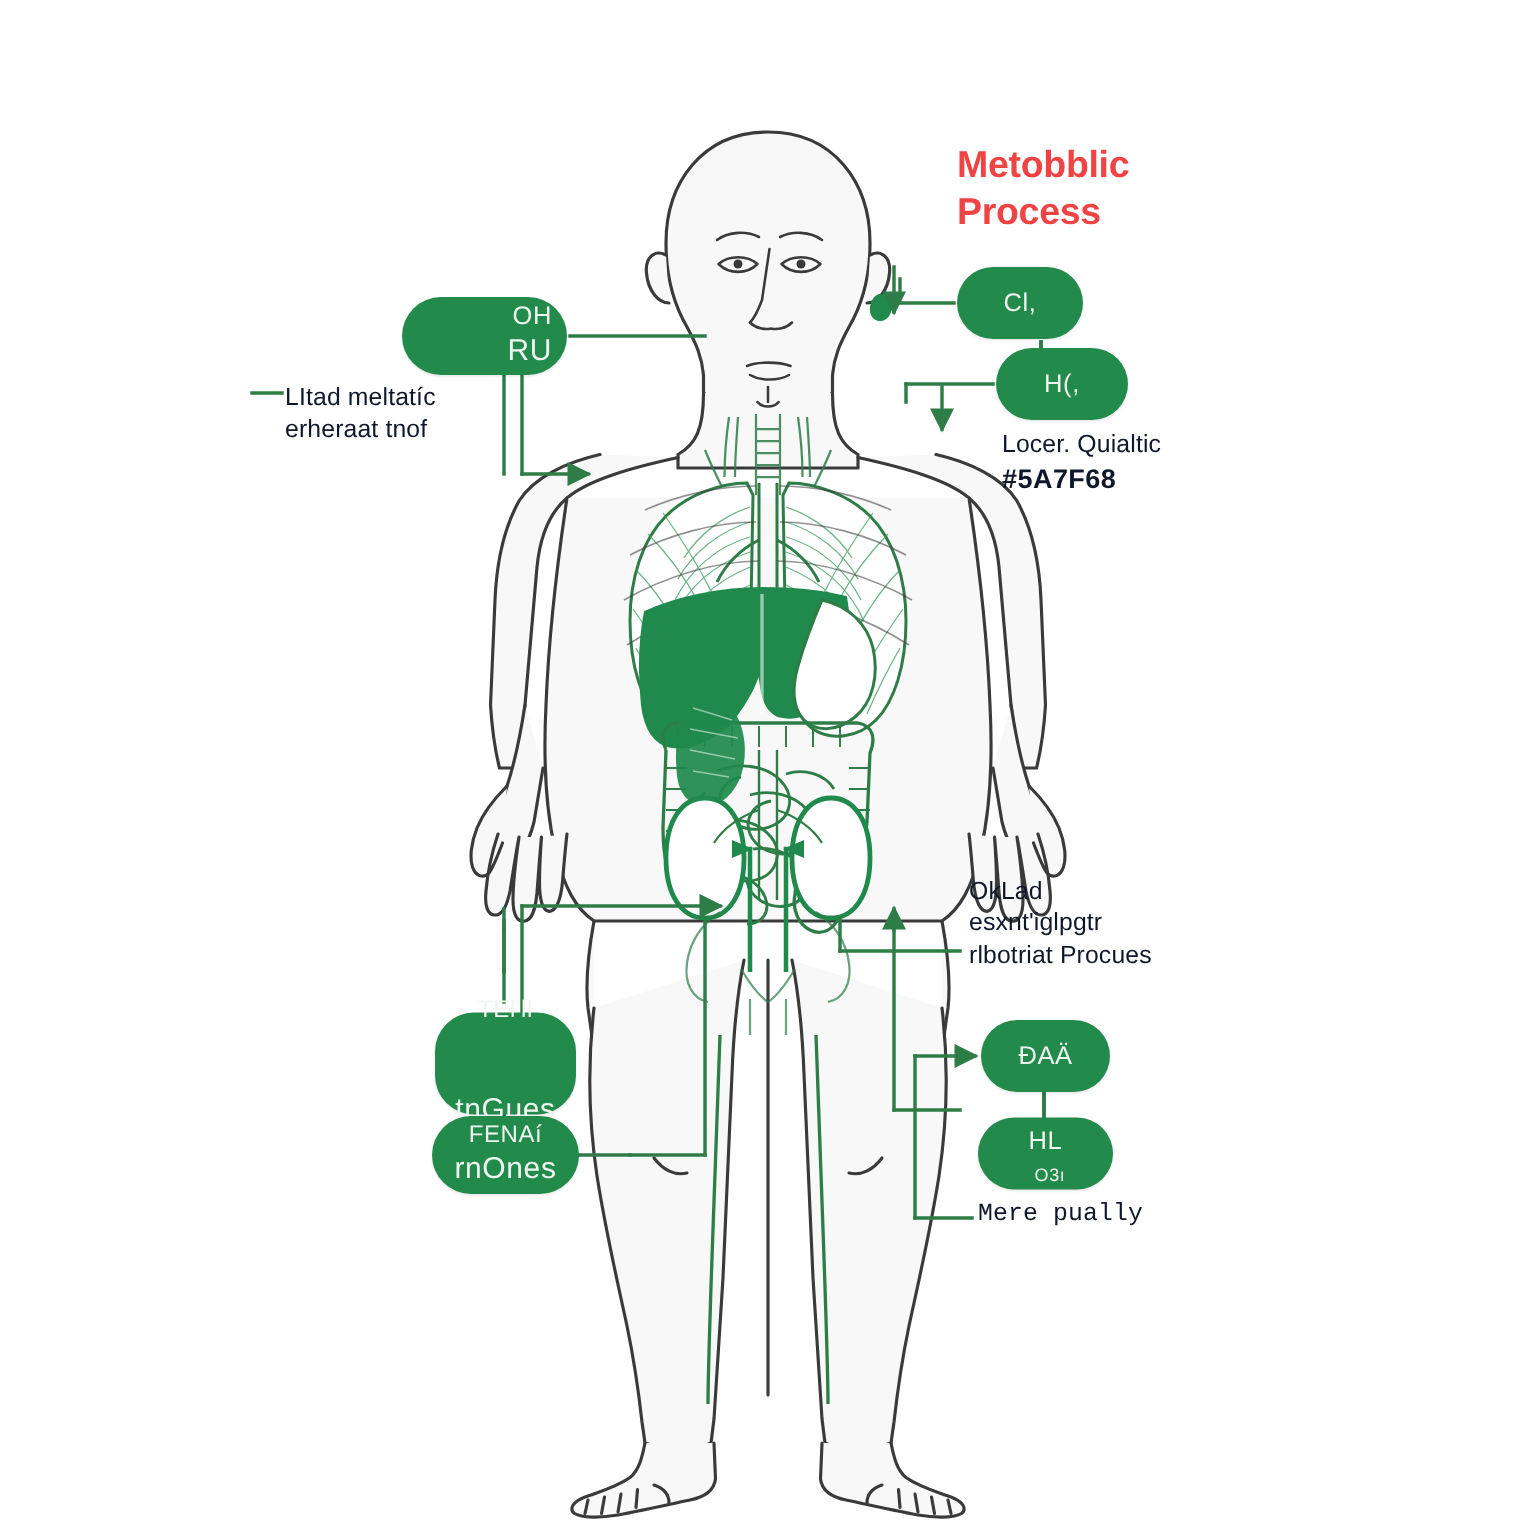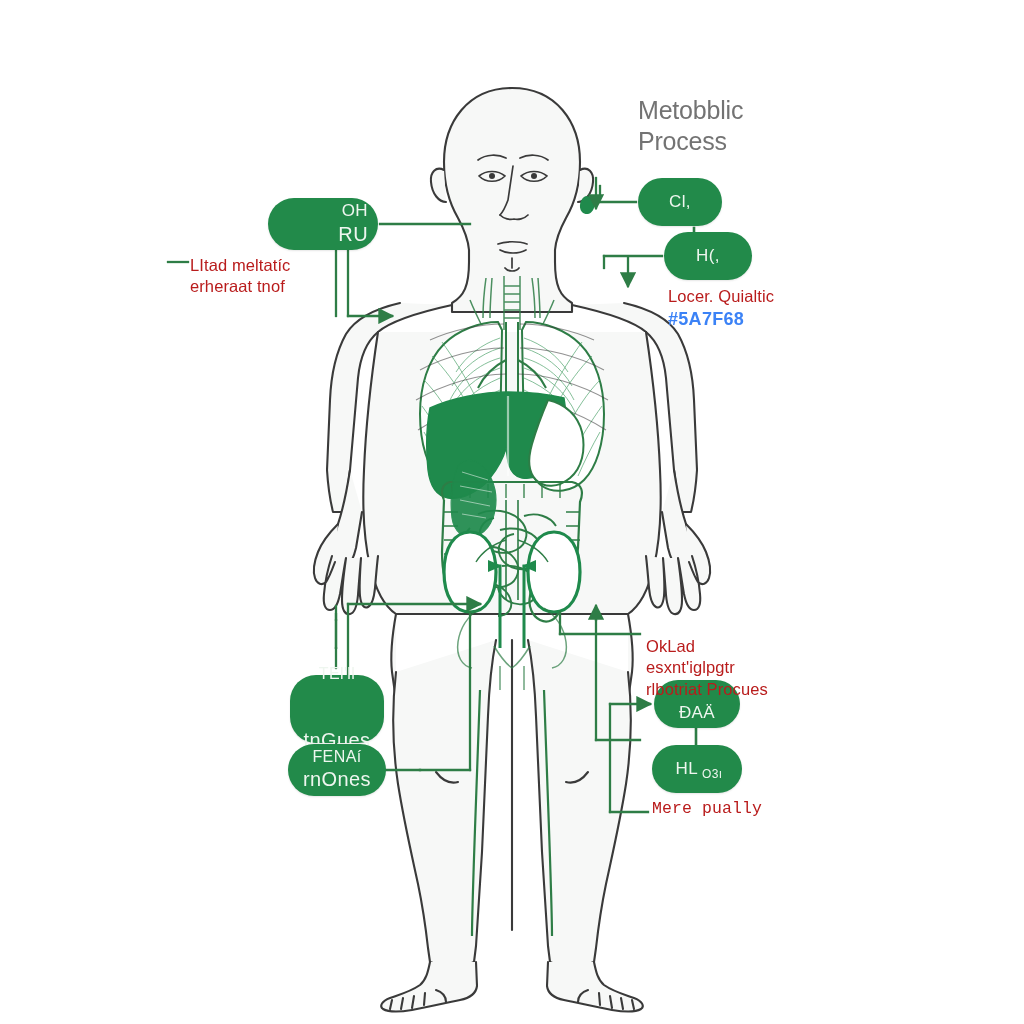--- a/index.html
+++ b/index.html
@@ -19,23 +19,23 @@
   .layer{position:absolute;left:0;top:0;width:1024px;height:1024px;}
   #body-layer{z-index:1;}
   #connector-layer{z-index:2;}
   
   #title{
     position:absolute;
     left:638px;top:95px;
     width:240px;
     z-index:5;
     font-size:25px;
-    font-weight:normal;
+    font-weight:bold;
     line-height:1.22;
-    color:#737373;
+    color:#ef4444;
     letter-spacing:-0.2px;
   }
   
   .pill{
     position:absolute;
     z-index:4;
     display:flex;
     flex-direction:column;
     align-items:center;
     justify-content:center;
@@ -46,35 +46,35 @@
     font-size:17px;
     line-height:1.28;
     text-align:center;
     padding:4px 10px;
     letter-spacing:0.4px;
     box-shadow:0 1px 2px rgba(0,0,0,0.10);
   }
   .pill .l2{font-size:20px;}
   .pill.small{font-size:16px;}
   .pill .sub{font-size:12px;position:relative;top:4px;left:4px;}
-  .pill-inline{display:flex;align-items:baseline;justify-content:center;}
+  .pill-inline{display:flex;align-items:baseline;justify-content:center;flex-direction:column;}
   
   .caption{
     position:absolute;
     z-index:4;
-    color:#b91c1c;
+    color:#0f172a;
     font-size:16.5px;
     line-height:1.30;
     letter-spacing:0.1px;
     white-space:pre-line;
   }
   .caption.hex{
     font-weight:bold;
     font-size:18px;
-    color:#3b82f6;
+    color:#0f172a;
     letter-spacing:0.3px;
   }
 </style>
 </head>
 <body>
 
 <div id="stage">
 
   <svg class="layer" id="body-layer" viewBox="0 0 1024 1024">
     <defs>
@@ -515,37 +515,37 @@
   <div class="pill small" style="left:290px;top:675px;width:94px;height:68px;gap:44px;">
     <span>TEl'll</span>
     <span class="l2">tnGues</span>
   </div>
 
   <div class="pill small" style="left:288px;top:744px;width:98px;height:52px;">
     <span>FENAí</span>
     <span class="l2">rnOnes</span>
   </div>
 
-  <div class="pill" style="left:654px;top:680px;width:86px;height:48px;justify-content:flex-end;">
+  <div class="pill" style="left:654px;top:680px;width:86px;height:48px;">
     <span>ÐAÄ</span>
   </div>
 
   <div class="pill" style="left:652px;top:745px;width:90px;height:48px;">
     <span class="pill-inline">
       <span>HL</span>
       <span class="sub">O3ı</span>
     </span>
   </div>
 
   <div class="caption" style="left:190px;top:255px;width:240px;">LItad meltatíc
   erheraat tnof</div>
 
   <div class="caption" style="left:668px;top:286px;width:220px;">Locer. Quialtic</div>
 
   <div class="caption hex" style="left:668px;top:308px;width:220px;">#5A7F68</div>
 
-  <div class="caption" style="left:646px;top:636px;width:250px;">OkLad
+  <div class="caption" style="left:646px;top:584px;width:250px;">OkLad
 esxnt'iglpgtr
 rlbotriat Procues</div>
 
   <div class="caption" style="left:652px;top:798px;width:220px;font-family:Liberation Mono, monospace;">Mere pually</div>
 
 </div>
 
 </body></html>

